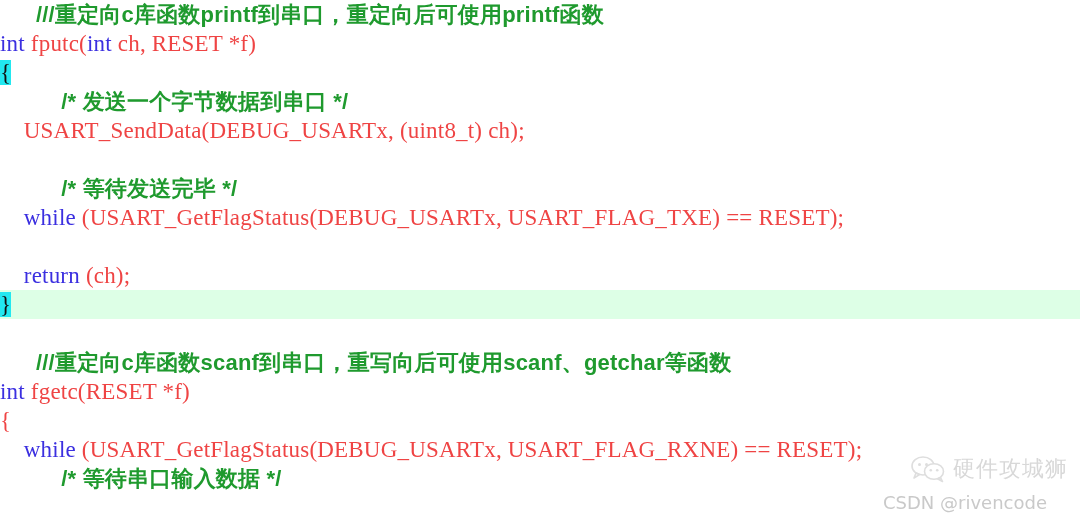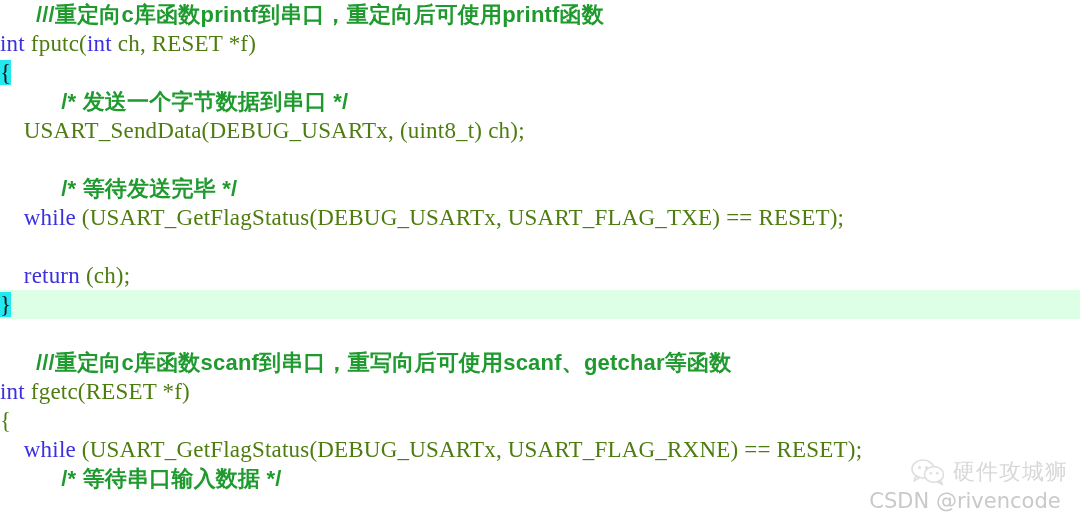--- a/index.html
+++ b/index.html
@@ -43,21 +43,21 @@
     font-weight: 700;
     font-family: "Liberation Sans", "DejaVu Sans", sans-serif;
     font-size: 22px;
     padding-left: 36px;
   }
   .tok-keyword {
     color: #3b2fe0;
     font-weight: 400;
   }
   .tok-plain {
-    color: #4d7c0f;
+    color: #ef4444;
   }
   .tok-brace-hl {
     background: #22e8f0;
     color: #111111;
   }
 
   
   #watermark {
     position: absolute;
     right: 12px;
@@ -75,23 +75,23 @@
     padding-left: 12px;
   }
   #watermark .wm-brand {
     font-family: "DejaVu Sans", "Liberation Sans", sans-serif;
     font-size: 22px;
     color: #d8d8d8;
     letter-spacing: 1px;
   }
   #watermark .wm-sub {
     font-family: "DejaVu Sans", "Liberation Sans", sans-serif;
-    font-size: 21px;
+    font-size: 18px;
     color: #c9c9c9;
-    margin-top: 2px;
+    margin-top: 8px;
     text-align: center;
     padding-left: 26px;
   }
   .wechat-icon { display:block; }
 </style>
 </head>
 <body>
 
 <div id="editor">
   <div id="code-area">

